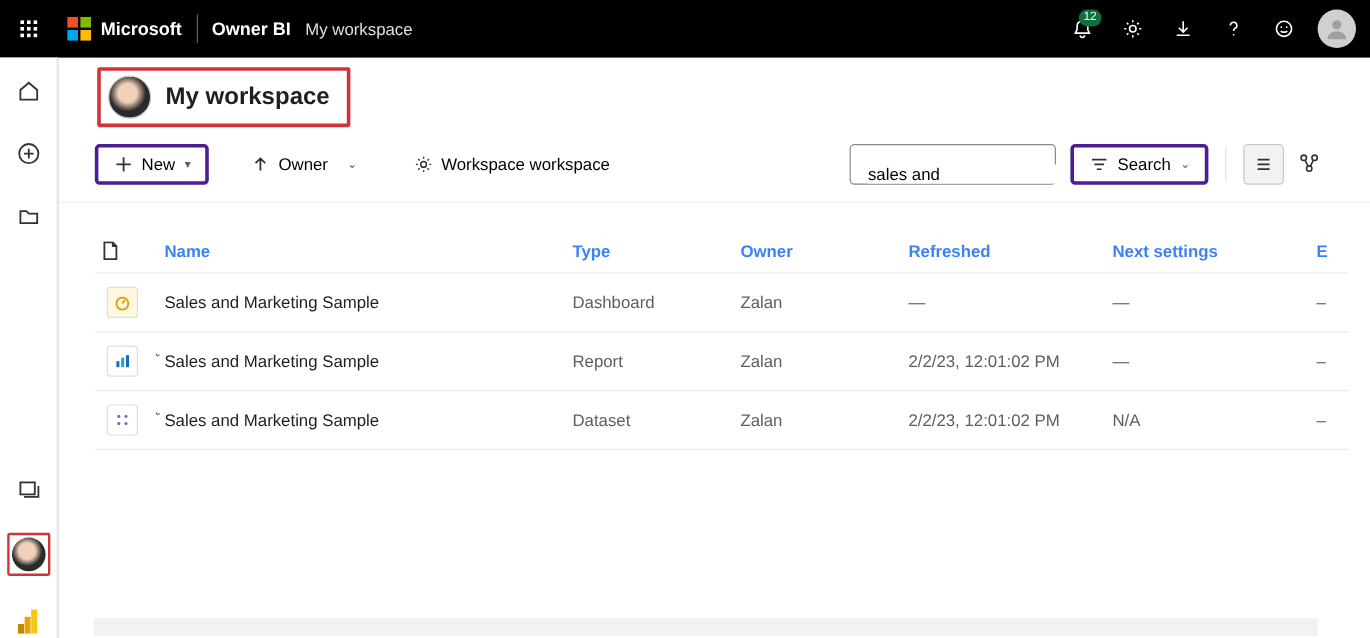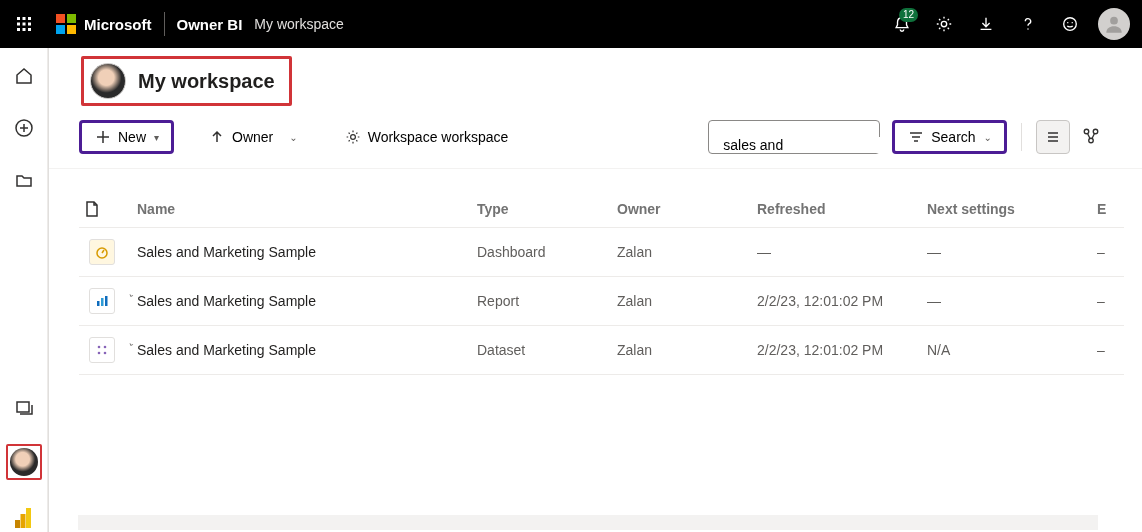--- a/index.html
+++ b/index.html
@@ -36,21 +36,21 @@
   .btn { display:inline-flex; align-items:center; gap:6px; height:34px; padding:0 12px; border:3px solid #4c1d95; border-radius:4px; background:#fff; cursor:pointer; font-size:14px;}
   .btn.light { border:none; }
   .btn-icon { width:18px; height:18px; display:flex; align-items:center; justify-content:center;}
   .chev { font-size:10px; color:#605e5c; margin-left:2px;}
   .cmd-separator { width:1px; height:28px; background:#e1dfdd; margin:0 2px;}
   .searchbox2 { width:172px; height:34px; border:1px solid #8a8886; border-radius:4px; display:flex; align-items:flex-end; padding:0 8px; gap:6px;}
   .searchbox2 input { border:none; outline:none; flex:1; font-size:14px;}
   .view-toggle { width:34px; height:34px; border:1px solid #c8c6c4; border-radius:4px; background:#f3f2f1; display:flex; align-items:center; justify-content:center; cursor:pointer;}
   .table { padding:0 18px 0 30px; margin-top:22px; }
   .thead, .trow { display:grid; grid-template-columns: 58px 340px 140px 140px 170px 170px 40px; align-items:center; }
-  .thead { font-weight:600; color:#737373; border-bottom:1px solid #edebe9; padding:10px 0;}
+  .thead { font-weight:600; color:#3b82f6; border-bottom:1px solid #edebe9; padding:10px 0;}
   .thead .col-type, .thead .col-owner, .thead .col-refreshed, .thead .col-next, .thead .col-e { font-weight:600;}
   .trow { height:49px; border-bottom:1px solid #edebe9; color:#201f1e;}
   .trow .col-type, .trow .col-owner, .trow .col-refreshed, .trow .col-next, .trow .col-e { color:#605e5c;}
   .row-icon { width:26px; height:26px; border:1px solid #e1dfdd; border-radius:3px; display:flex; align-items:center; justify-content:center; margin-left:4px;}
   .col-icon { display:flex; justify-content:flex-start; padding-left:6px;}
   .col-name { font-size:14px; }
   .sm-caret { position:relative; }
   .sm-caret::before { content:"⌄"; position:absolute; left:-9px; top:-4px; font-size:9px; color:#605e5c; transform:rotate(20deg);}
   .bottom-scroll { position:absolute; left:78px; bottom:2px; height:15px; width:1020px; background:#f3f2f1;}
   .ic { stroke:#fff; fill:none; stroke-width:1.5;}

